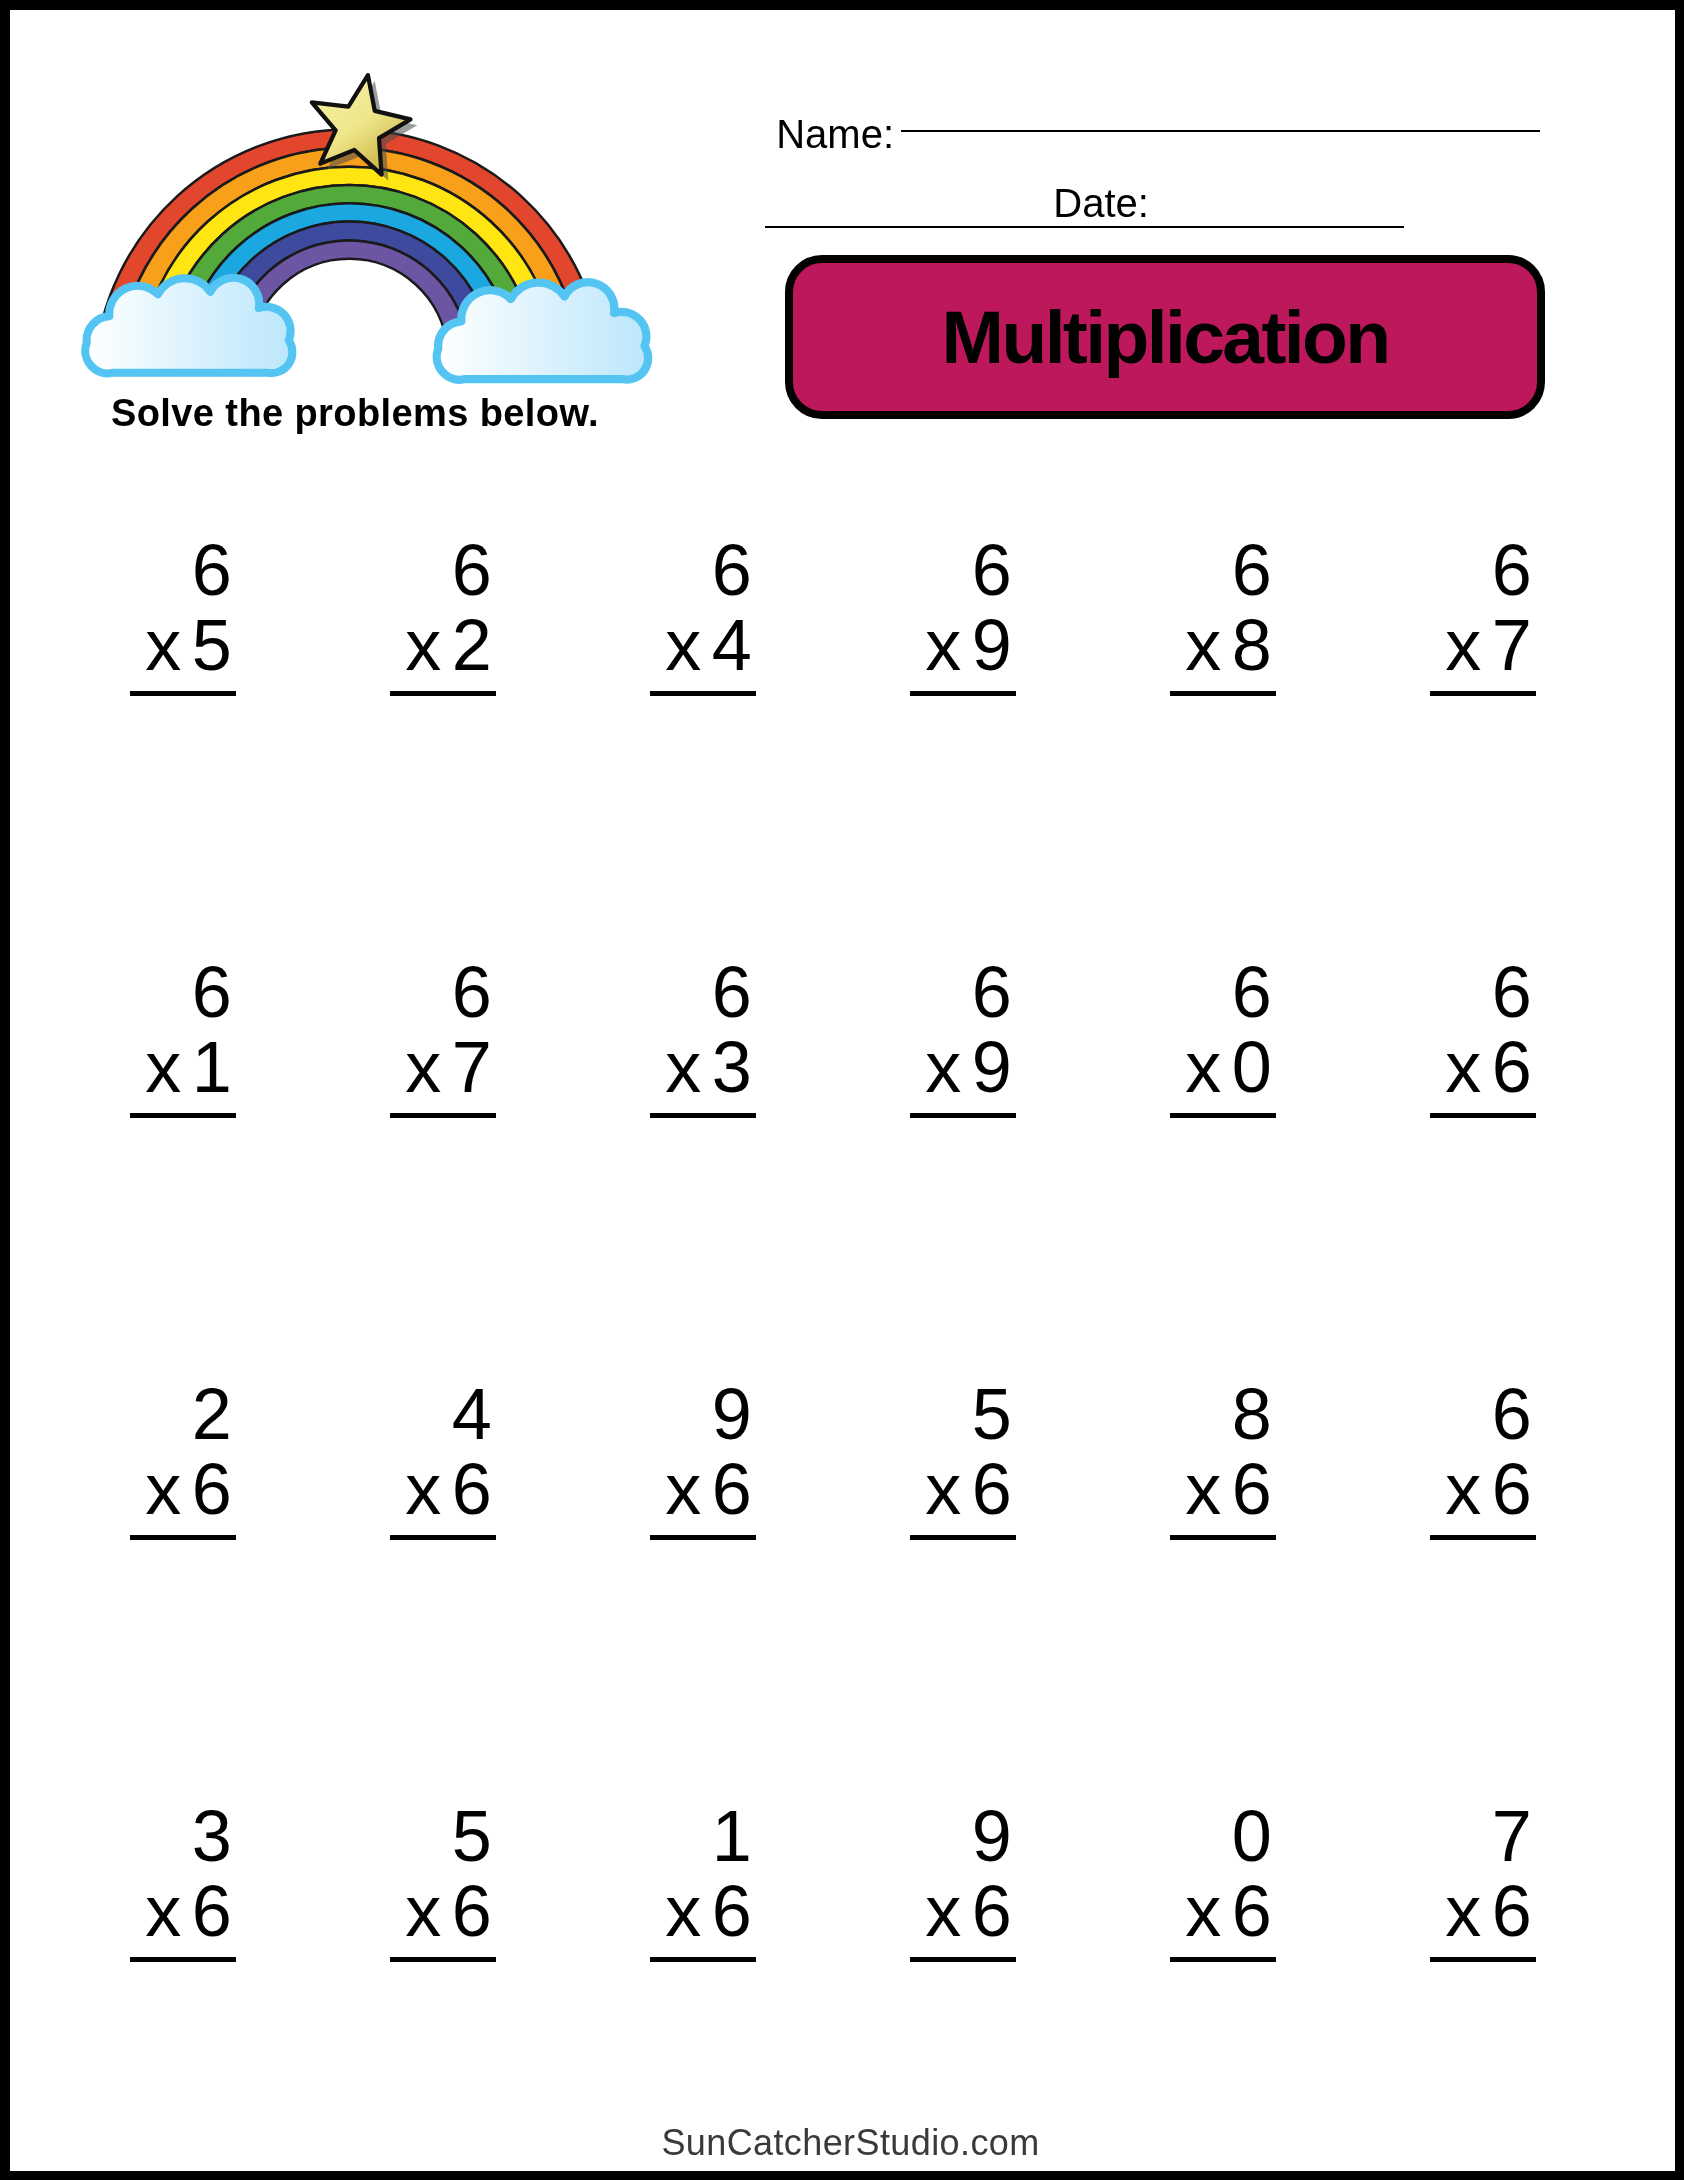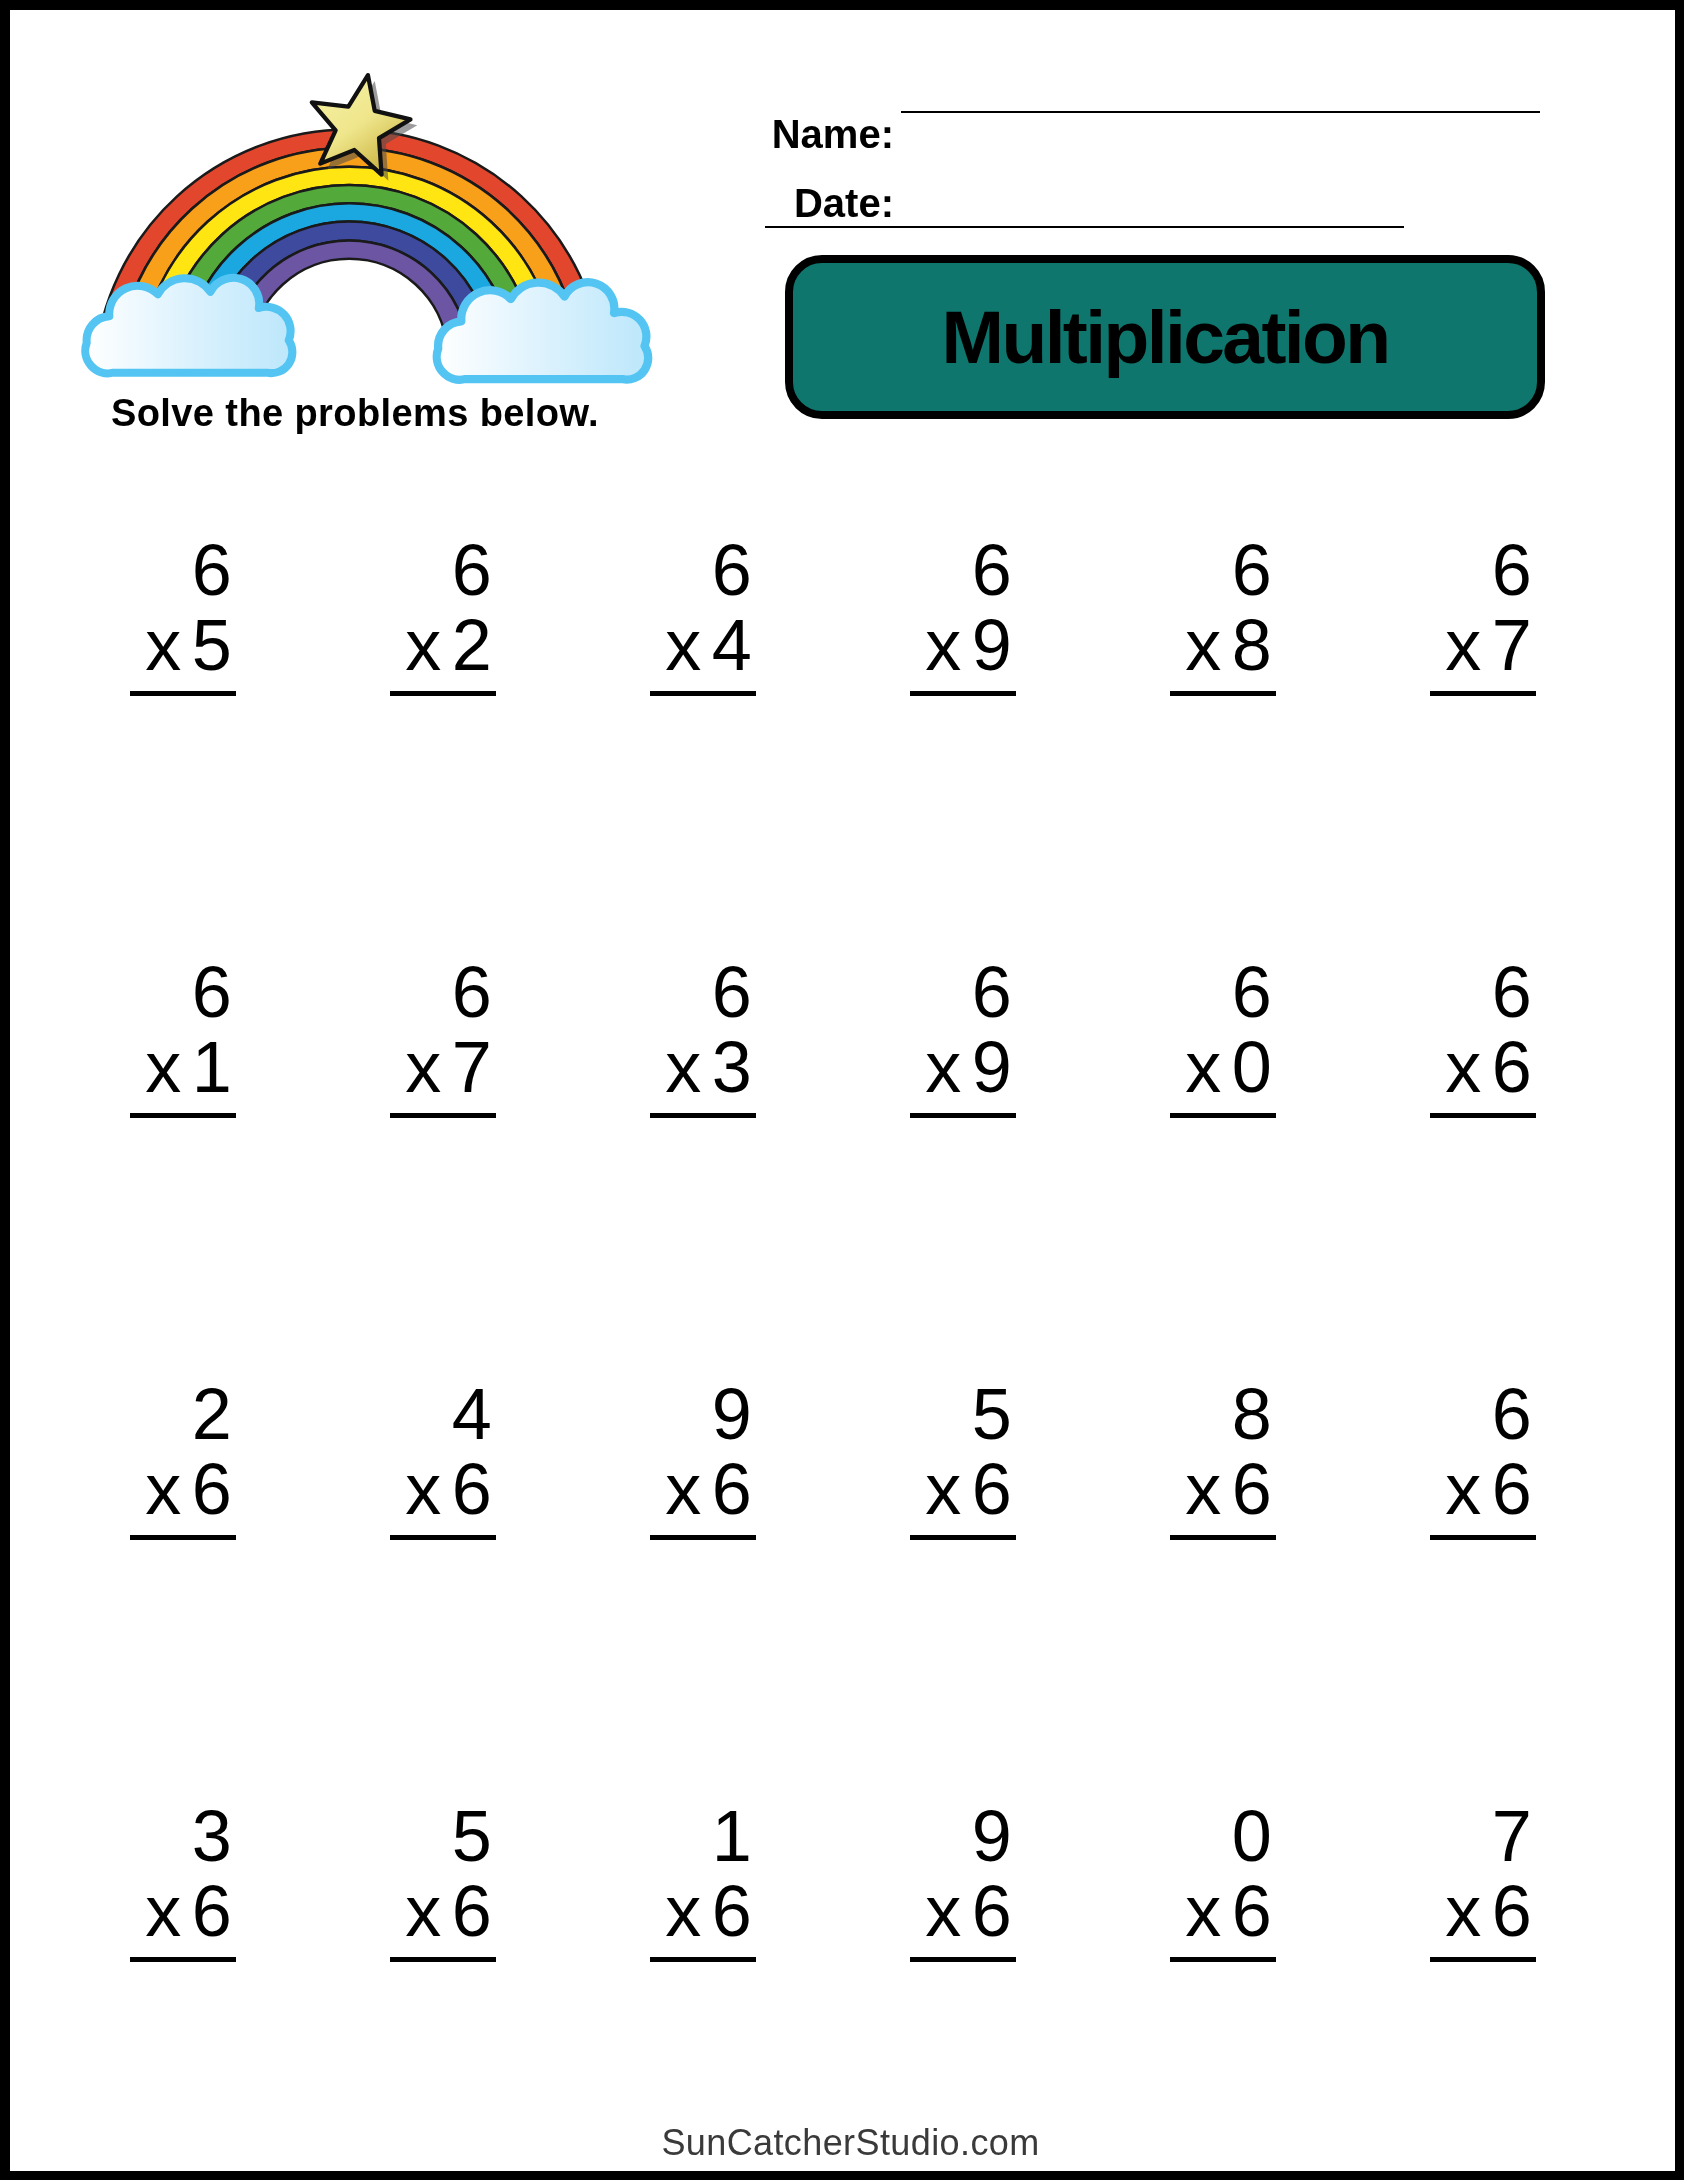--- a/index.html
+++ b/index.html
@@ -13,35 +13,35 @@
     color:#000;
     overflow:hidden;
   }
   
   .rainbow-wrap{position:absolute;left:54px;top:49px;width:630px;height:336px;}
   .solve-text{
     position:absolute;left:101px;top:382px;
     font-size:38px;line-height:43px;letter-spacing:0.4px;font-weight:bold;
   }
   
-  .field-row{position:absolute;display:flex;align-items:flex-start;height:46px;font-weight:bold;}
+  .field-row{position:absolute;display:flex;align-items:center;height:46px;}
   .field-row .lbl{
     width:136px;text-align:right;font-size:40px;line-height:46px;
   }
   .field-row .line{
     width:639px;height:0;border-bottom:2.6px solid #000;
     margin-left:6.8px;margin-bottom:6px;
   }
   .name-row{left:748px;top:101px;}
   .date-row{left:748px;top:170px;flex-direction:column;}
   
   .title-box{
     position:absolute;left:775px;top:245px;width:760px;height:164px;
     box-sizing:border-box;border:8.5px solid #000;border-radius:37px;
-    background:#0f766e;
+    background:#be185d;
     display:flex;flex-direction:column;align-items:center;justify-content:center;
   }
   .title-box .title{
     font-size:75px;font-weight:bold;letter-spacing:-2.6px;line-height:78px;
   }
   .title-box .subtitle{
     font-size:44px;line-height:48px;display:flex;
   }
   .title-box .subtitle .suffix{margin-left:36px;}
   

